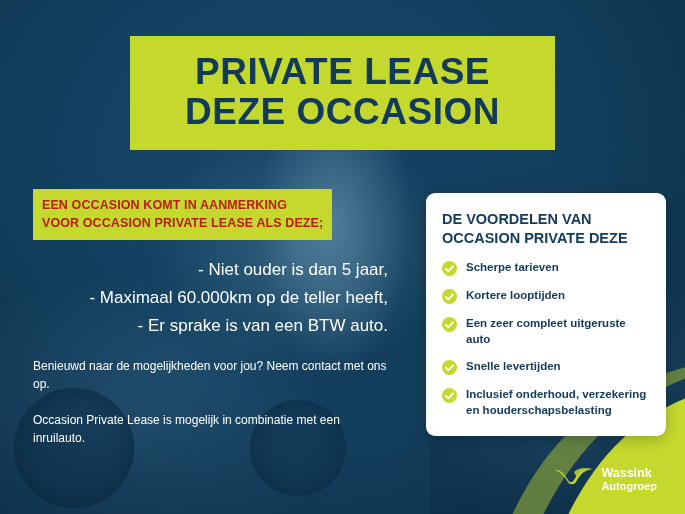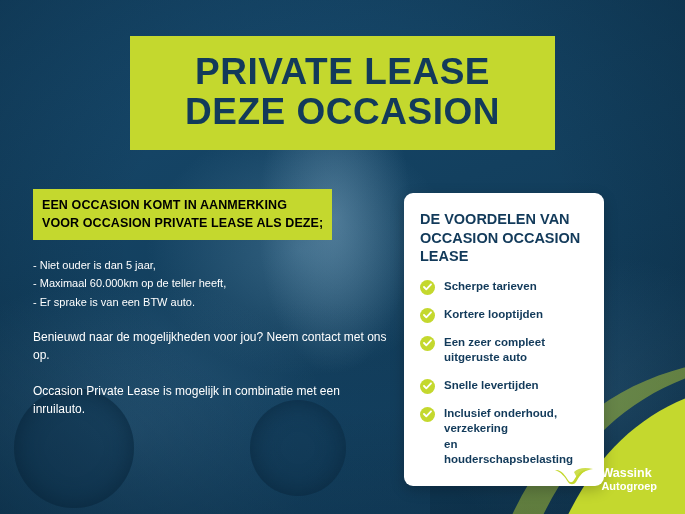--- a/index.html
+++ b/index.html
@@ -96,54 +96,55 @@
 
   
   .left-col {
     position: absolute;
     left: 33px;
     top: 189px;
     width: 355px;
   }
   .subhead-band {
     background: #c4d82e;
-    color: #000000;
+    color: #b91c1c;
     font-weight: 700;
     font-size: 12.5px;
     line-height: 1.45;
     padding: 7px 9px 8px;
     display: inline-block;
     letter-spacing: 0.1px;
   }
   .subhead-band span { display: block; }
 
   .bullet-list {
     margin: 16px 0 9px 0;
     padding: 0;
     list-style: none;
     color: #ffffff;
-    font-size: 11px;
+    font-size: 17px;
     line-height: 1.65;
+    text-align: right;
   }
   .bullet-list li { white-space: nowrap; }
 
   .para {
     color: #ffffff;
     font-size: 12px;
     line-height: 1.5;
     margin-top: 18px;
   }
   .para.second { margin-top: 17px; }
 
   
   .card {
     position: absolute;
-    left: 404px;
+    left: 426px;
     top: 193px;
-    width: 200px;
+    width: 240px;
     background: #ffffff;
     border-radius: 9px;
     padding: 17px 16px 18px;
     box-sizing: border-box;
     box-shadow: 0 4px 14px rgba(0,0,0,0.22);
   }
   .card-title {
     color: #123a5a;
     font-weight: 700;
     font-size: 14.5px;
@@ -238,21 +239,21 @@
       <li>- Er sprake is van een BTW auto.</li>
     </ul>
 
     <p class="para second">Benieuwd naar de mogelijkheden voor jou? Neem contact met ons op.</p>
     <p class="para">Occasion Private Lease is mogelijk in combinatie met een inruilauto.</p>
   </div>
 
   <div class="card">
     <div class="card-title">
       <span>DE VOORDELEN VAN</span>
-      <span>OCCASION OCCASION LEASE</span>
+      <span>OCCASION PRIVATE DEZE</span>
     </div>
     <ul class="benefits">
       <li>
         <span class="check">
           <svg width="9" height="8" viewBox="0 0 9 8" xmlns="http://www.w3.org/2000/svg">
             <path d="M1 4 L3.3 6.3 L8 1.3" fill="none" stroke="#ffffff" stroke-width="1.8" stroke-linecap="round" stroke-linejoin="round"></path>
           </svg>
         </span>
         <span class="benefit-text">Scherpe tarieven</span>
       </li>

